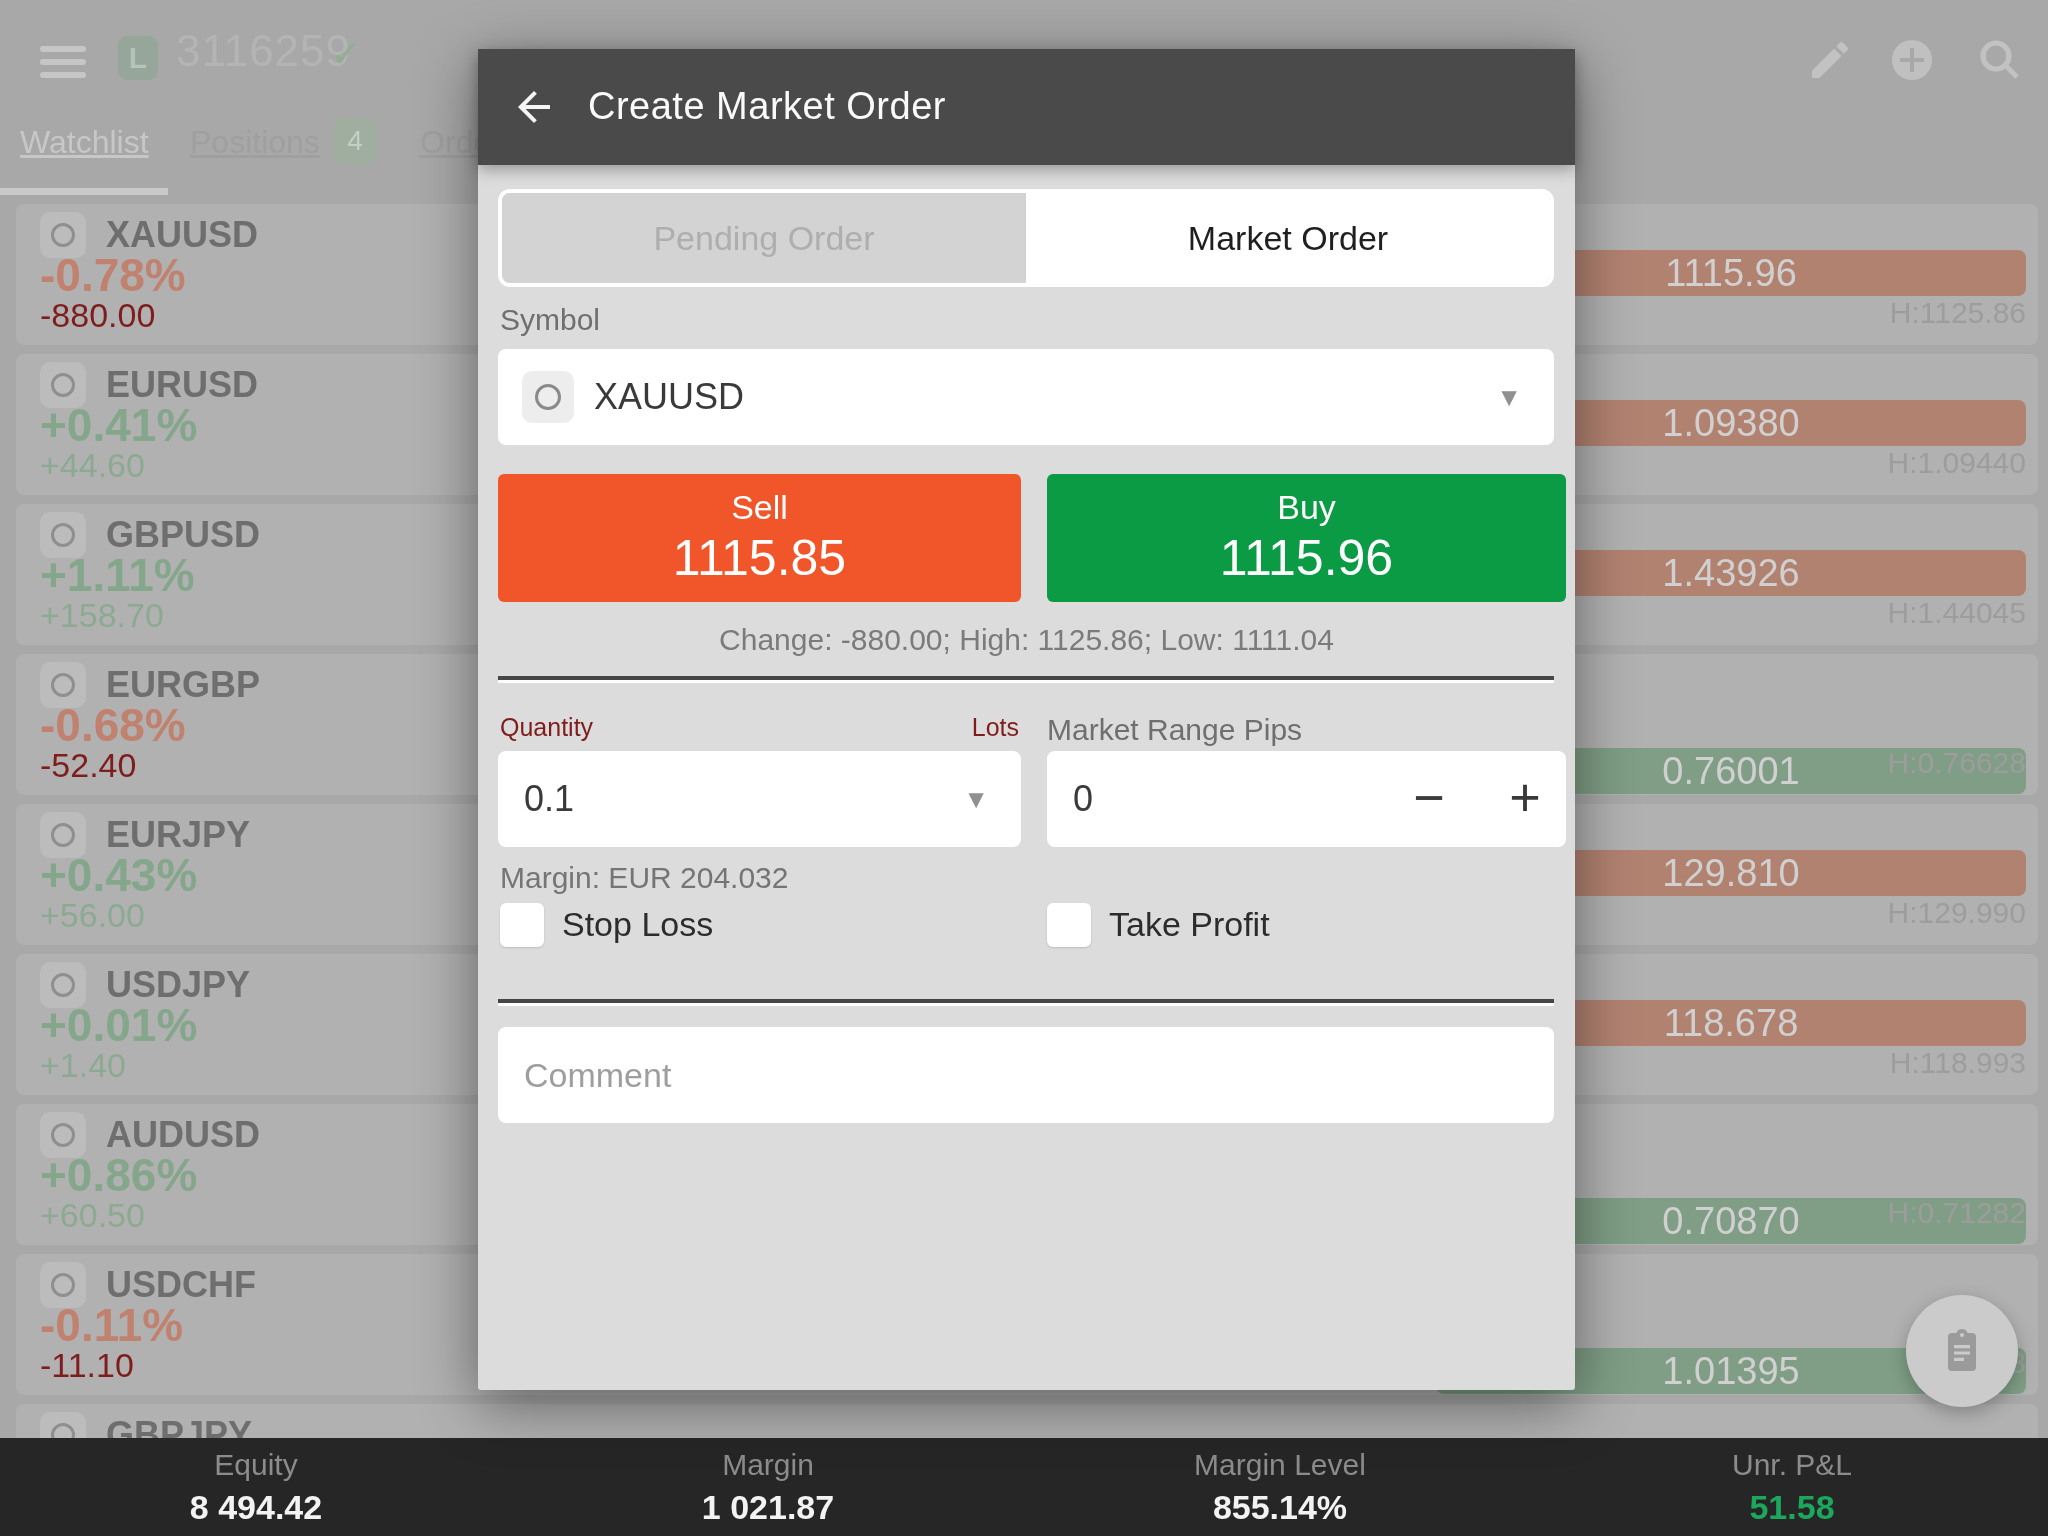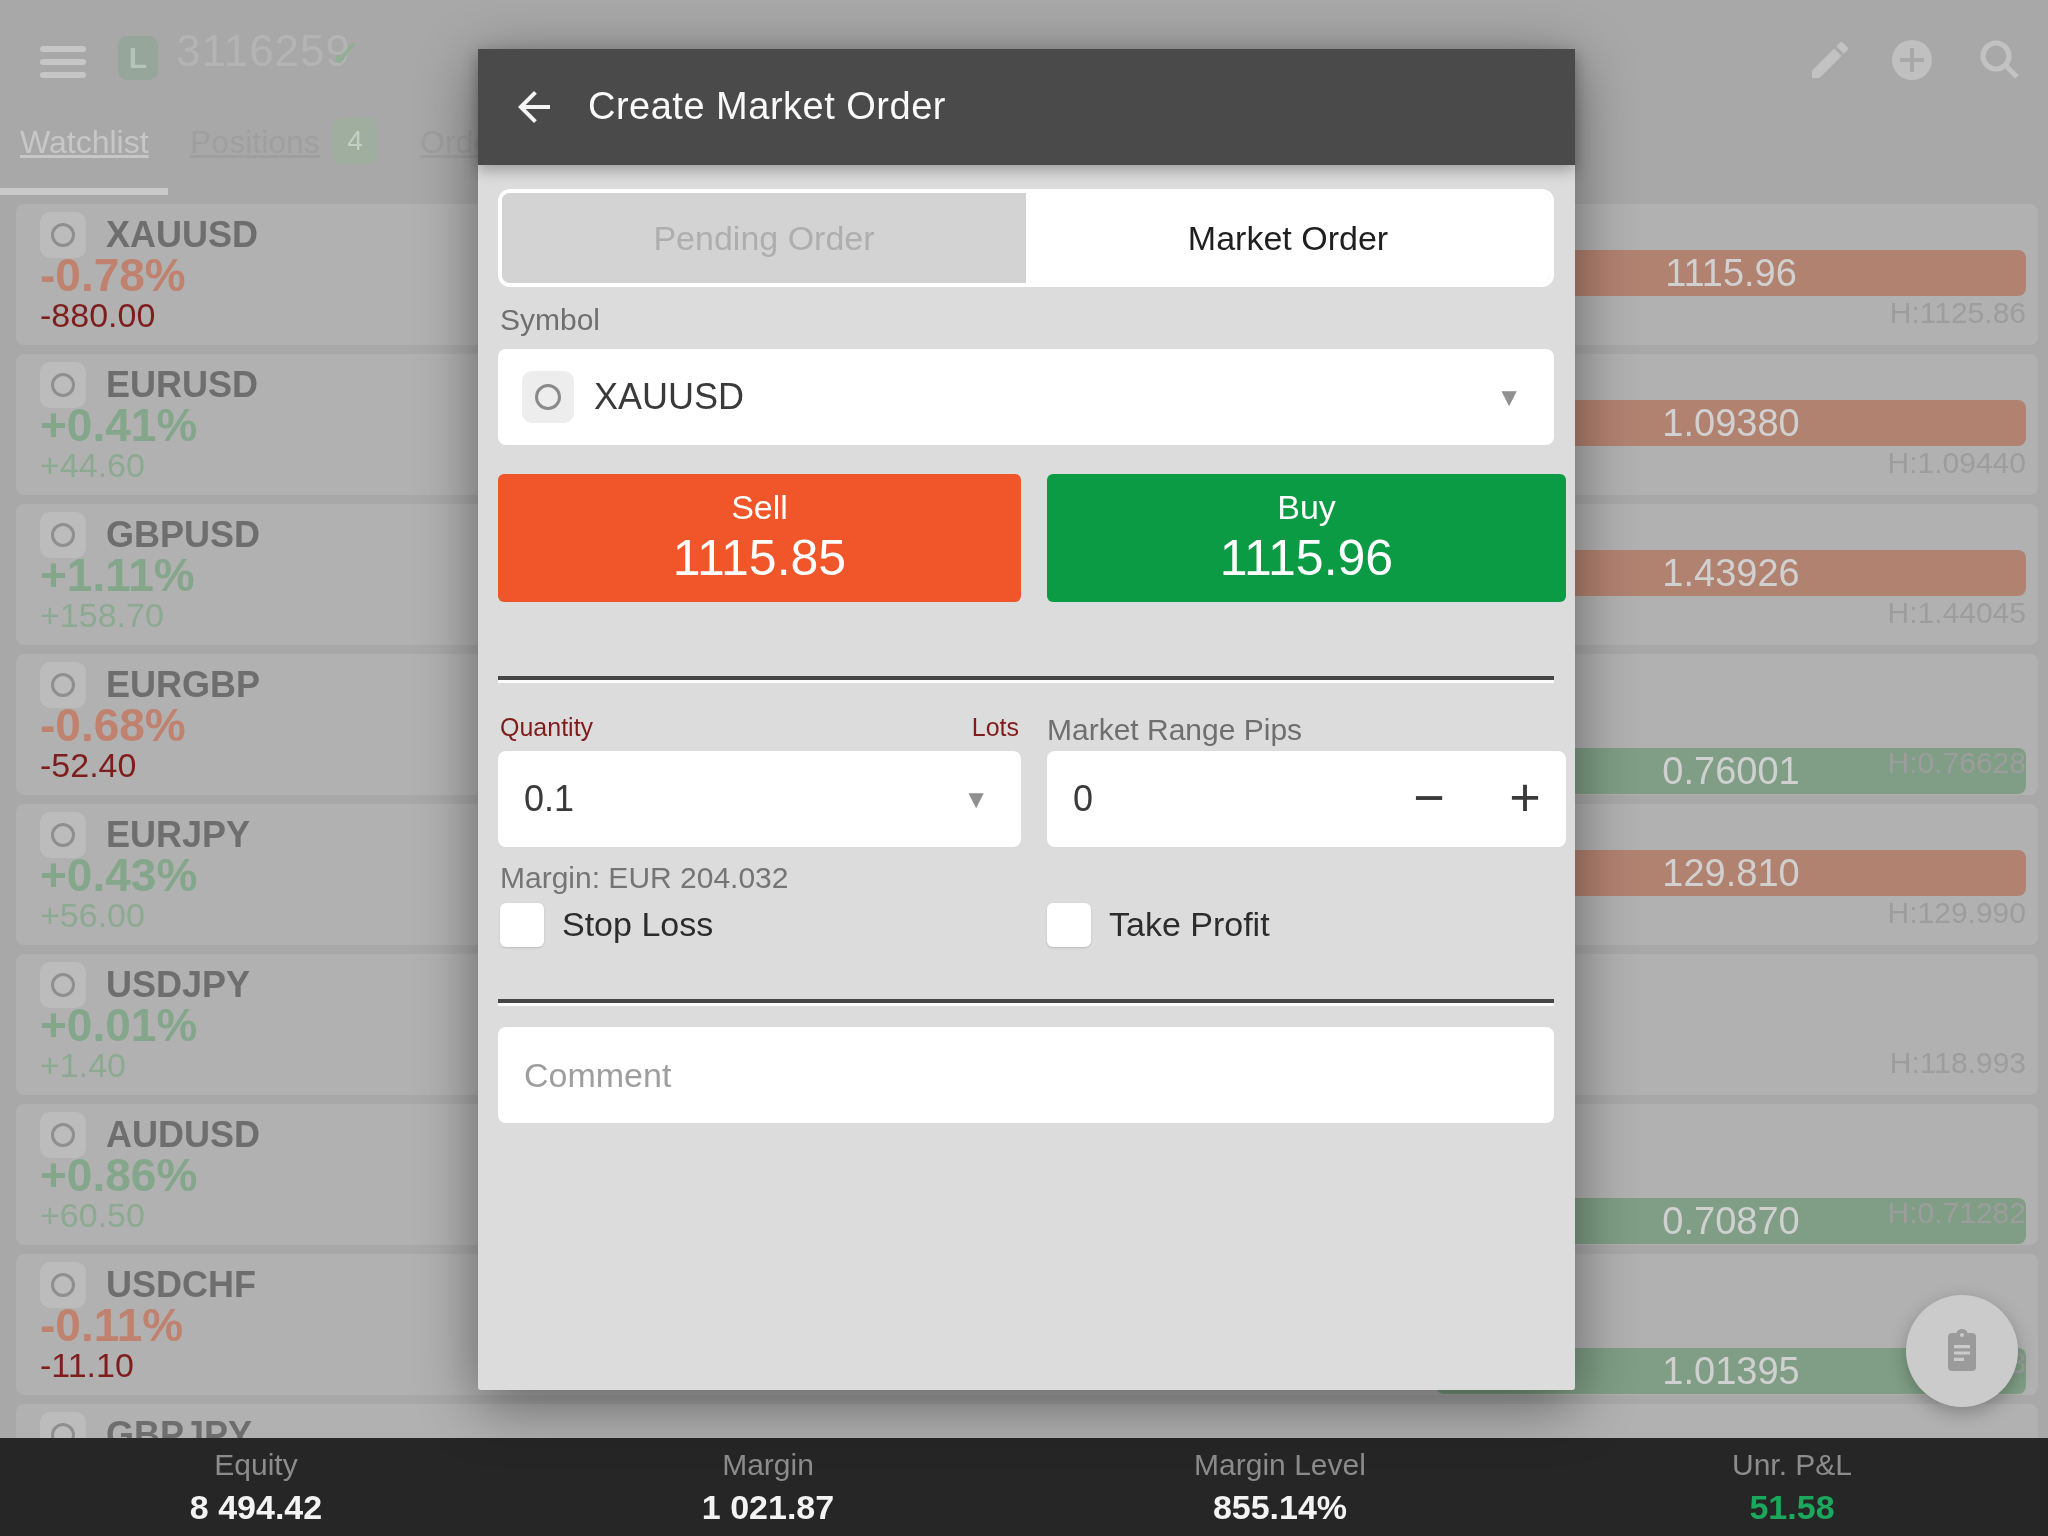--- a/index.html
+++ b/index.html
@@ -200,20 +200,21 @@
       <span class="pill down">129.810</span>
       <span class="high">H:129.990</span>
     </div>
     <div class="row" style="top:954px">
       <span class="chip">
           <span class="ring"></span>
         </span>
       <span class="sym">USDJPY</span>
       <span class="pct up">+0.01%</span>
       <span class="abs up">+1.40</span>
+      <span class="pill down">118.678</span>
       <span class="high">H:118.993</span>
     </div>
     <div class="row" style="top:1104px">
       <span class="chip">
           <span class="ring"></span>
         </span>
       <span class="sym">AUDUSD</span>
       <span class="pct up">+0.86%</span>
       <span class="abs up">+60.50</span>
       <span class="pill up">0.70870</span>
@@ -289,20 +290,21 @@
 
     <div class="btn btn-sell">
       <div class="t">Sell</div>
       <div class="p">1115.85</div>
     </div>
     <div class="btn btn-buy">
       <div class="t">Buy</div>
       <div class="p">1115.96</div>
     </div>
 
+    <div class="stats-line">Change: -880.00; High: 1125.86; Low: 1111.04</div>
 
     <div class="divider div1"></div>
 
     <div class="lblrow-left">
       <span>Quantity</span>
       <span>Lots</span>
     </div>
     <div class="f-label lbl-range">Market Range Pips</div>
 
     <div class="input inp-qty">

